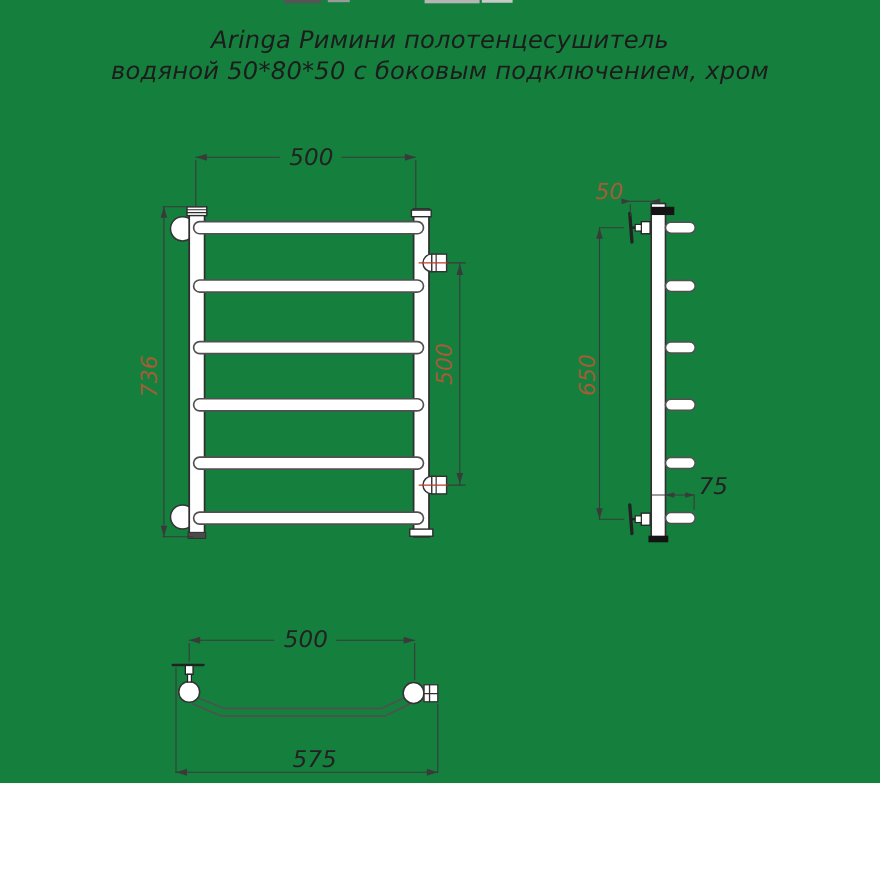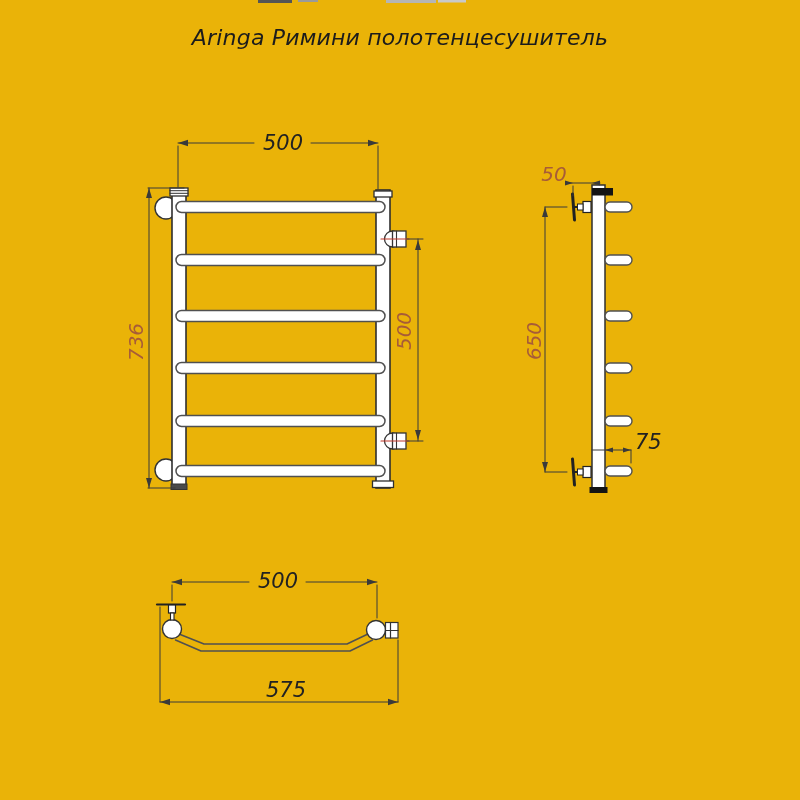--- a/index.html
+++ b/index.html
@@ -1,19 +1,19 @@
 <!DOCTYPE html>
 <html><head>
 <meta charset="utf-8">
 <style>
   html,body{margin:0;padding:0;background:#fff;}
   #canvas{
     position:relative;
-    width:800px;height:800px;
-    background:#eab308;
+    width:800px;height:712px;
+    background:#15803d;
     font-family:"DejaVu Sans","Liberation Sans",sans-serif;
     overflow:hidden;
     text-decoration:underline;
   }
   .title{
     position:absolute;
     left:0;top:24px;width:800px;
     text-align:center;
     font-style:italic;
     font-size:22px;
@@ -29,20 +29,21 @@
   .dimtext{font-size:21px;fill:#222;}
   .dimtext-accent{font-size:20px;}
 </style>
 </head>
 <body>
 
 <div id="canvas">
 
   <div class="title">
     <div>Aringa Римини полотенцесушитель</div>
+    <div>водяной 50*80*50 с боковым подключением, хром</div>
   </div>
 
   <svg width="800" height="800" viewBox="0 0 800 800">
 
     <g>
       <rect x="258" y="0" width="34" height="3" fill="#555"></rect>
       <rect x="298" y="0" width="20" height="2" fill="#9a9a9a"></rect>
       <rect x="386" y="0" width="50" height="3" fill="#b5b5b5"></rect>
       <rect x="438" y="0" width="28" height="2.5" fill="#c9c9c9"></rect>
     </g>

